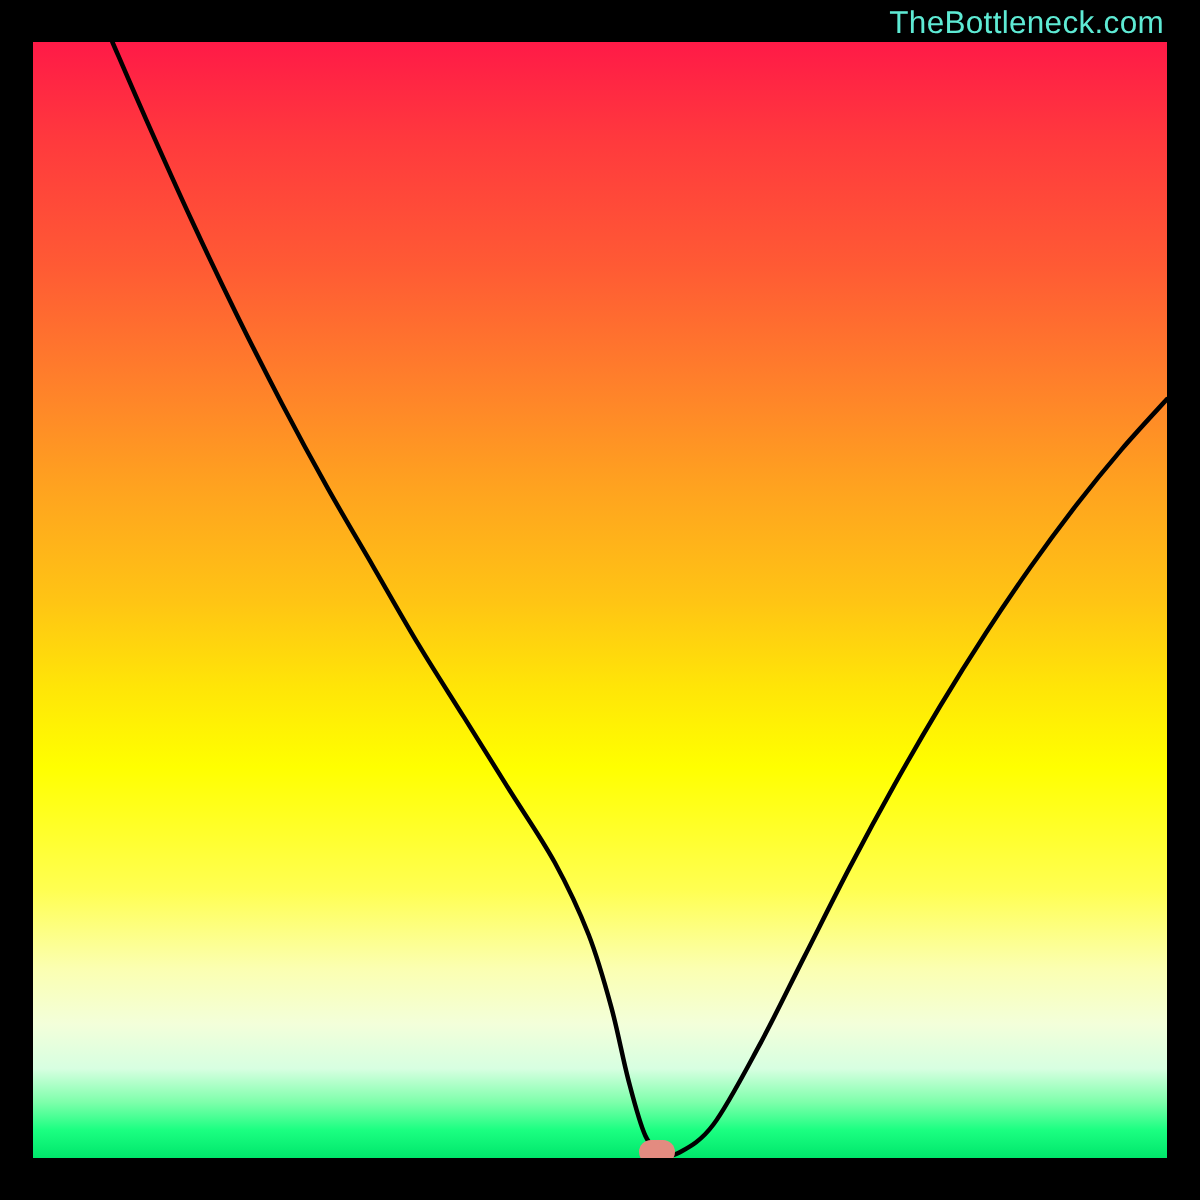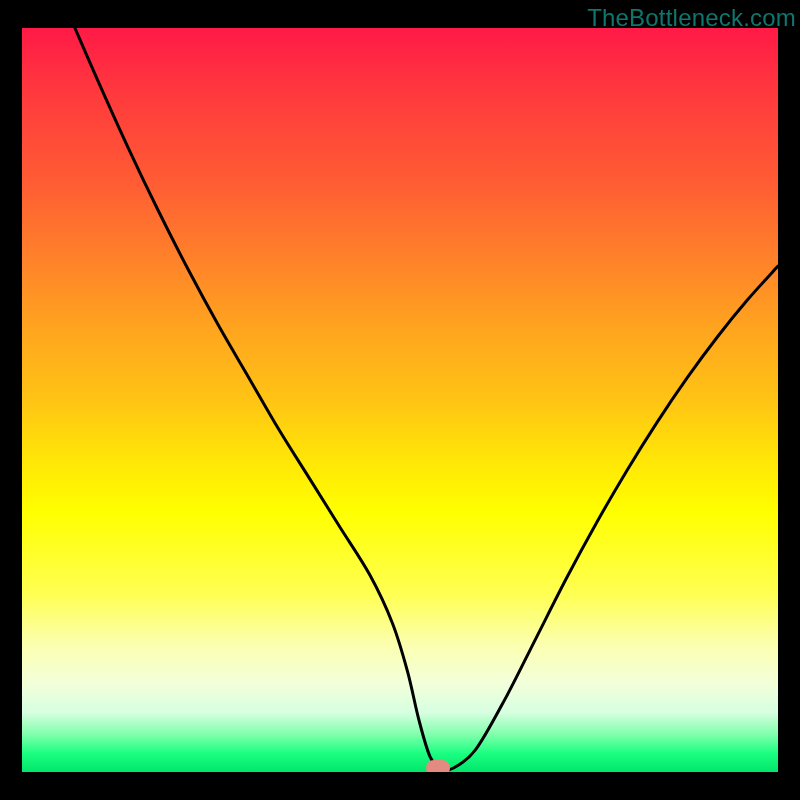--- a/index.html
+++ b/index.html
@@ -13,23 +13,23 @@
   }
   .frame {
     position: relative;
     width: 800px;
     height: 800px;
     background: #000;
   }
   .watermark {
     position: absolute;
     top: 4px;
-    right: 4px;
-    color: #0f766e;
-    font-size: 24px;
+    right: 24px;
+    color: #5eead4;
+    font-size: 21px;
     font-weight: 500;
     letter-spacing: 0.2px;
     z-index: 5;
     user-select: none;
   }
   .plot-area {
     position: absolute;
     left: 22px;
     top: 28px;
     width: 756px;

